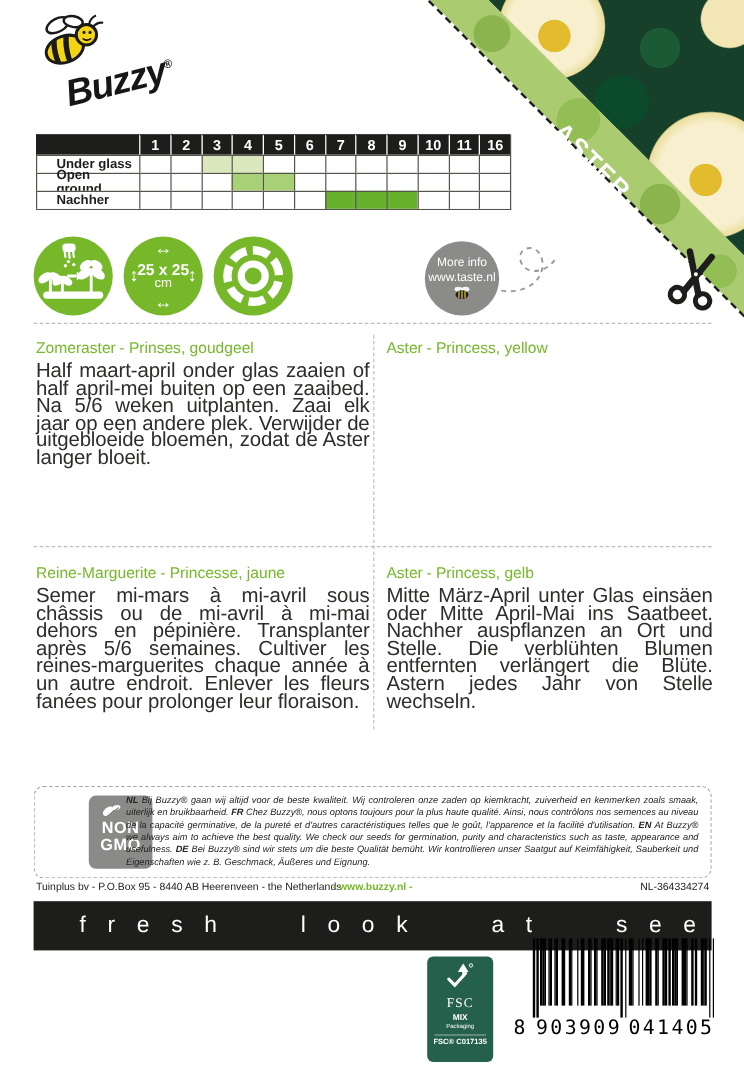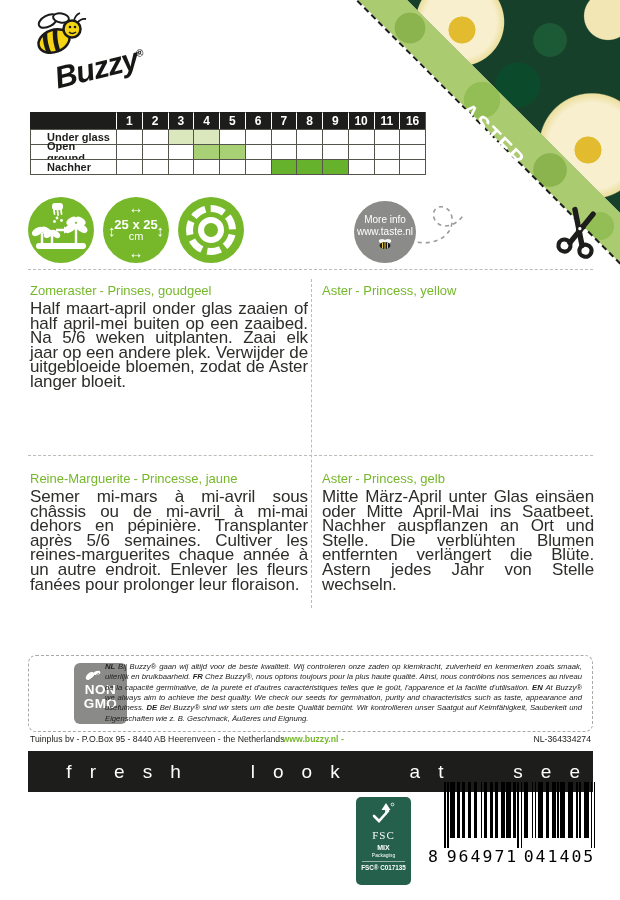--- a/index.html
+++ b/index.html
@@ -434,18 +434,18 @@
         <div class="bc-mod on"></div>
         <div class="bc-mod on"></div>
         <div class="bc-mod on"></div>
         <div class="bc-mod"></div>
         <div class="bc-mod on guard"></div>
         <div class="bc-mod guard"></div>
         <div class="bc-mod on guard"></div>
       </div>
     <div class="barcode-digits">
         <span class="bc-first">8</span>
-        <span class="bc-group">964971</span>
+        <span class="bc-group">903909</span>
         <span class="bc-group">041405</span>
       </div>
   </div>
 
 </div>
 
 </body></html>

